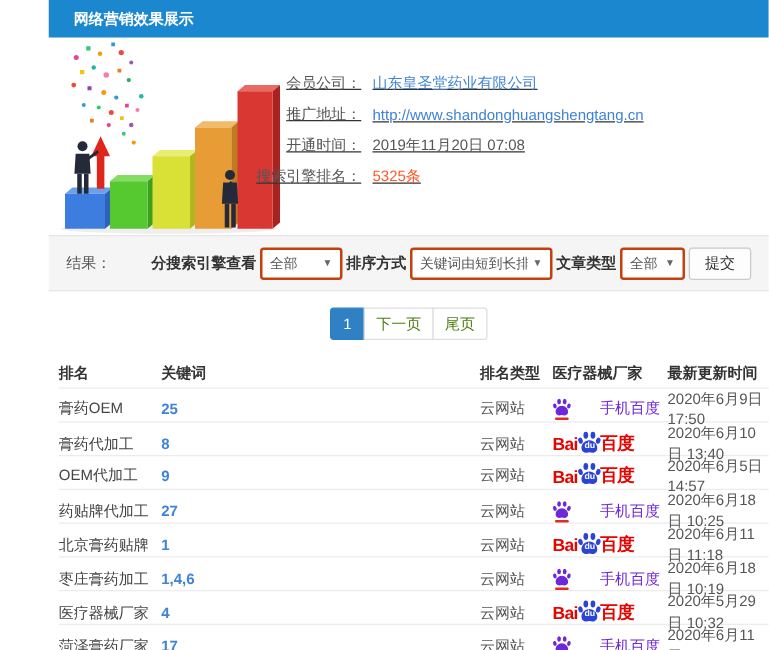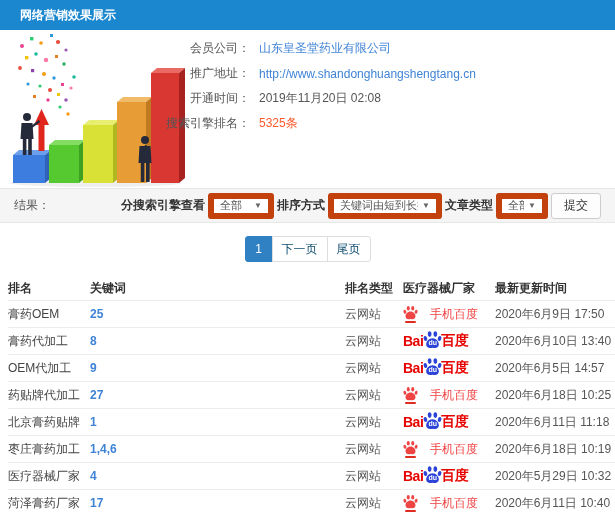--- a/index.html
+++ b/index.html
@@ -1,62 +1,62 @@
 <!DOCTYPE html>
 <html><head>
 <meta charset="utf-8">
 <style>
   * { box-sizing: border-box; margin: 0; padding: 0; }
   html, body { width: 615px; height: 520px; overflow: hidden; }
   body { font-family: "Liberation Sans", "DejaVu Sans", sans-serif; background: #fff; font-size: 12px; color: #333; }
-  .page { width: 615px; height: 520px; position: relative; background: #fff; }
+  .page { width: 615px; height: 520px; position: relative; background: #fff; padding-left: 39px; }
 
   
   .header { height: 30px; background: #1b87cf; color: #fff; line-height: 30px; padding-left: 20px; font-size: 12px; font-weight: bold; }
 
   
   .info-section { position: relative; height: 158px; }
   .chart-illustration { position: absolute; left: 0; top: 0; width: 190px; height: 158px; }
-  .info-rows { position: absolute; left: 132px; top: 6px; right: 0; }
+  .info-rows { position: absolute; left: 132px; top: 24px; right: 0; text-decoration: underline; }
   .info-row { height: 25px; display: flex; align-items: center; }
   .info-label { width: 118px; text-align: right; color: #555; flex-shrink: 0; }
   .info-value { margin-left: 9px; color: #555; }
   .info-value a { color: #3f83d6; text-decoration: none; }
   .info-highlight { color: #ff5a2c; }
 
   
-  .results-bar { height: 35px; background: #f5f5f5; border-top: 1px solid #e7e7e7; border-bottom: 1px solid #e7e7e7; display: flex; align-items: center; padding: 0 14px; color: #555; }
+  .results-bar { height: 45px; background: #f5f5f5; border-top: 1px solid #e7e7e7; border-bottom: 1px solid #e7e7e7; display: flex; align-items: center; padding: 0 14px; color: #555; }
   .filters { margin-left: auto; display: flex; align-items: center; gap: 3px; }
   .filter-label { font-weight: bold; color: #333; white-space: nowrap; }
-  .select { background: #fff; border: 6px solid #c2410c; border-radius: 3px; height: 26px; display: flex; align-items: center; padding: 0 6px; color: #555; font-size: 11px; white-space: nowrap; cursor: pointer; }
+  .select { background: #fff; border: 2px solid #c2410c; border-radius: 3px; height: 26px; display: flex; align-items: center; padding: 0 6px; color: #555; font-size: 11px; white-space: nowrap; cursor: pointer; }
   .select .sel-text { overflow: hidden; }
   .select .arrow { margin-left: auto; font-size: 8px; color: #666; padding-left: 4px; }
   .select.w1 { width: 66px; }
   .select.w2 { width: 114px; }
   .select.w3 { width: 52px; }
   .submit-btn { height: 26px; padding: 0 12px; background: #fdfdfd; border: 1px solid #ccc; border-radius: 3px; color: #333; font-size: 12px; cursor: pointer; }
 
   
   .pagination { display: flex; justify-content: center; padding: 13px 0 14px; }
-  .page-btn { min-width: 28px; height: 26px; border: 1px solid #ddd; background: #fff; color: #0c4a6e; font-size: 12px; display: flex; align-items: center; justify-content: center; padding: 0 9px; margin-left: -1px; cursor: pointer; }
+  .page-btn { min-width: 28px; height: 26px; border: 1px solid #ddd; background: #fff; color: #4d7c0f; font-size: 12px; display: flex; align-items: center; justify-content: center; padding: 0 9px; margin-left: -1px; cursor: pointer; }
   .page-btn.first { border-radius: 3px 0 0 3px; margin-left: 0; }
   .page-btn.last { border-radius: 0 3px 3px 0; text-align: right; }
   .page-btn.active { background: #2f81c4; border-color: #2f81c4; color: #fff; }
 
   
   .data-table { padding-left: 8px; }
   .t-head, .t-row { display: grid; grid-template-columns: 82px 255px 58px 92px 1fr; align-items: center; }
   .t-head { height: 24px; font-weight: bold; color: #333; }
   .t-row { height: 27px; border-top: 1px solid #ececec; }
   .cell-keyword { color: #444; }
   .cell-rank a { color: #3f83d6; text-decoration: none; font-weight: bold; }
   .cell-rtype, .cell-time { color: #555; }
 
   
-  .engine-mobile { display: inline-flex; align-items: center; gap: 12px; color: #ef4444; }
+  .engine-mobile { display: inline-flex; align-items: center; gap: 23px; color: #6d28d9; }
   .paw-stack { display: inline-flex; flex-direction: column; align-items: center; }
   .paw-stack svg { width: 15px; height: 15px; }
   .paw-redline { width: 11px; height: 2px; background: #e02b20; margin-top: 1px; border-radius: 1px; }
   .engine-pc { display: inline-flex; align-items: center; }
   .engine-pc .bai, .engine-pc .bd-suffix { color: #e60400; font-weight: bold; font-size: 14px; letter-spacing: -0.5px; }
   .pc-paw { position: relative; width: 19px; height: 19px; margin: -4px -1px 0 0; color: #2b43d6; }
   .pc-paw svg { width: 19px; height: 19px; }
   .pc-paw .du-txt { position: absolute; left: 0; right: 0; top: 9px; text-align: center; color: #fff; font-size: 7px; font-weight: bold; }
 </style>
 </head>
@@ -158,21 +158,21 @@
       <div class="info-row">
         <span class="info-label">会员公司：</span>
         <span class="info-value"><a href="#">山东皇圣堂药业有限公司</a></span>
       </div>
       <div class="info-row">
         <span class="info-label">推广地址：</span>
         <span class="info-value"><a href="#">http://www.shandonghuangshengtang.cn</a></span>
       </div>
       <div class="info-row">
         <span class="info-label">开通时间：</span>
-        <span class="info-value">2019年11月20日 02:08</span>
+        <span class="info-value">2019年11月20日 07:08</span>
       </div>
       <div class="info-row">
         <span class="info-label">搜索引擎排名：</span>
         <span class="info-value info-highlight">5325条</span>
       </div>
     </div>
   </div>
 
   <div class="results-bar">
     <span>结果：</span>

